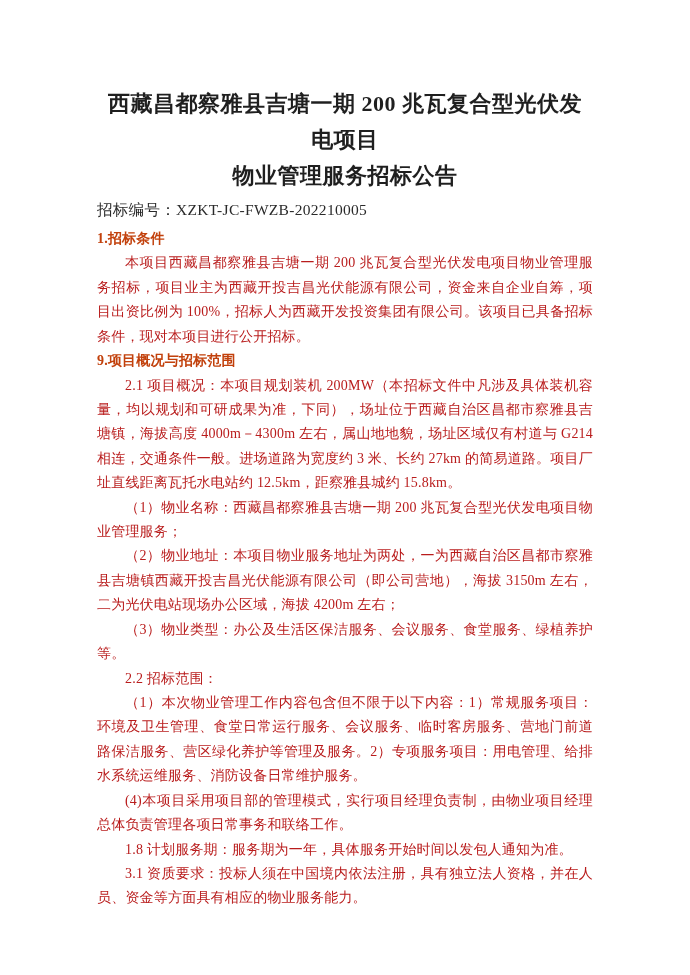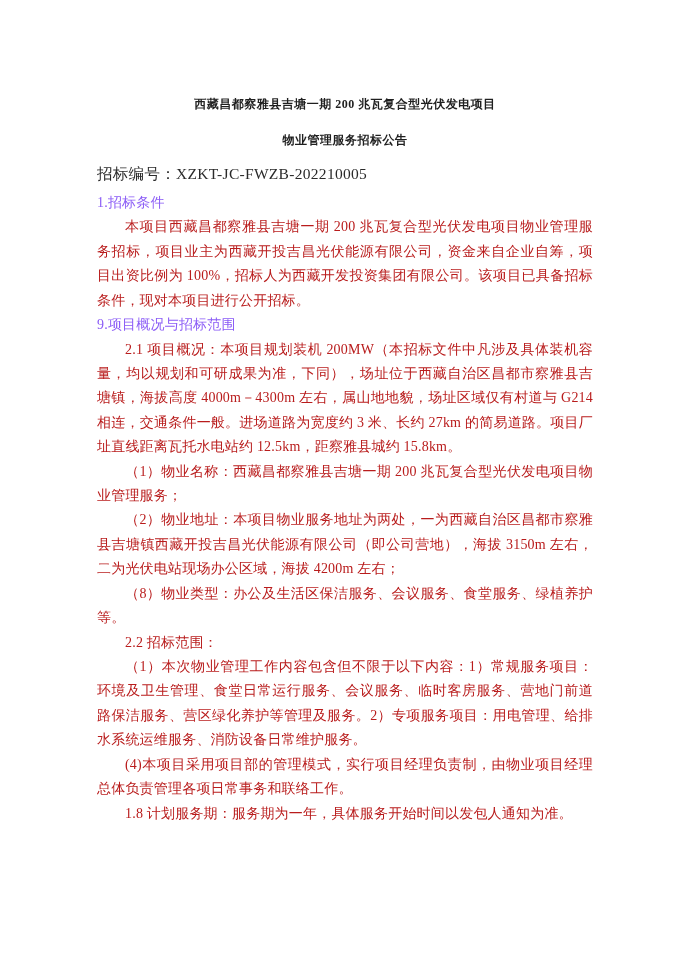--- a/index.html
+++ b/index.html
@@ -15,21 +15,21 @@
     background: #ffffff;
     box-sizing: border-box;
     padding: 86px 97px 0 97px;
     overflow: hidden;
     color: #262626;
     font-family: "Liberation Serif", "DejaVu Serif", serif;
   }
   .doc-title {
     margin: 0;
     text-align: center;
-    font-size: 12px;
+    font-size: 22px;
     font-weight: 700;
     line-height: 36px;
     letter-spacing: 0.5px;
     color: #1f1f1f;
   }
   .tender-number {
     margin: 0;
     font-size: 15.5px;
     font-weight: 400;
     line-height: 32px;
@@ -41,22 +41,22 @@
   }
   .blk {
     margin: 0;
     font-size: 14px;
     line-height: 24.42px;
     text-align: justify;
     letter-spacing: 0.2px;
     color: #b91c1c;
   }
   .blk.heading {
-    font-weight: 400;
-    color: #8b5cf6;
+    font-weight: 700;
+    color: #c2410c;
     text-indent: 0;
   }
   .blk.para {
     text-indent: 2em;
   }
 </style>
 </head>
 <body>
 
 <div class="page">
@@ -64,19 +64,20 @@
   <h1 class="doc-title">物业管理服务招标公告</h1>
   <div class="tender-number">招标编号：XZKT-JC-FWZB-202210005</div>
 
   <div class="body-text">
     <p class="blk heading">1.招标条件</p>
     <p class="blk para">本项目西藏昌都察雅县吉塘一期 200 兆瓦复合型光伏发电项目物业管理服务招标，项目业主为西藏开投吉昌光伏能源有限公司，资金来自企业自筹，项目出资比例为 100%，招标人为西藏开发投资集团有限公司。该项目已具备招标条件，现对本项目进行公开招标。</p>
     <p class="blk heading">9.项目概况与招标范围</p>
     <p class="blk para">2.1 项目概况：本项目规划装机 200MW（本招标文件中凡涉及具体装机容量，均以规划和可研成果为准，下同），场址位于西藏自治区昌都市察雅县吉塘镇，海拔高度 4000m－4300m 左右，属山地地貌，场址区域仅有村道与 G214 相连，交通条件一般。进场道路为宽度约 3 米、长约 27km 的简易道路。项目厂址直线距离瓦托水电站约 12.5km，距察雅县城约 15.8km。</p>
     <p class="blk para">（1）物业名称：西藏昌都察雅县吉塘一期 200 兆瓦复合型光伏发电项目物业管理服务；</p>
     <p class="blk para">（2）物业地址：本项目物业服务地址为两处，一为西藏自治区昌都市察雅县吉塘镇西藏开投吉昌光伏能源有限公司（即公司营地），海拔 3150m 左右，二为光伏电站现场办公区域，海拔 4200m 左右；</p>
-    <p class="blk para">（8）物业类型：办公及生活区保洁服务、会议服务、食堂服务、绿植养护等。</p>
+    <p class="blk para">（3）物业类型：办公及生活区保洁服务、会议服务、食堂服务、绿植养护等。</p>
     <p class="blk para">2.2 招标范围：</p>
     <p class="blk para">（1）本次物业管理工作内容包含但不限于以下内容：1）常规服务项目：环境及卫生管理、食堂日常运行服务、会议服务、临时客房服务、营地门前道路保洁服务、营区绿化养护等管理及服务。2）专项服务项目：用电管理、给排水系统运维服务、消防设备日常维护服务。</p>
     <p class="blk para">(4)本项目采用项目部的管理模式，实行项目经理负责制，由物业项目经理总体负责管理各项日常事务和联络工作。</p>
     <p class="blk para">1.8 计划服务期：服务期为一年，具体服务开始时间以发包人通知为准。</p>
+    <p class="blk para">3.1 资质要求：投标人须在中国境内依法注册，具有独立法人资格，并在人员、资金等方面具有相应的物业服务能力。</p>
   </div>
 </div>
 
 </body></html>

